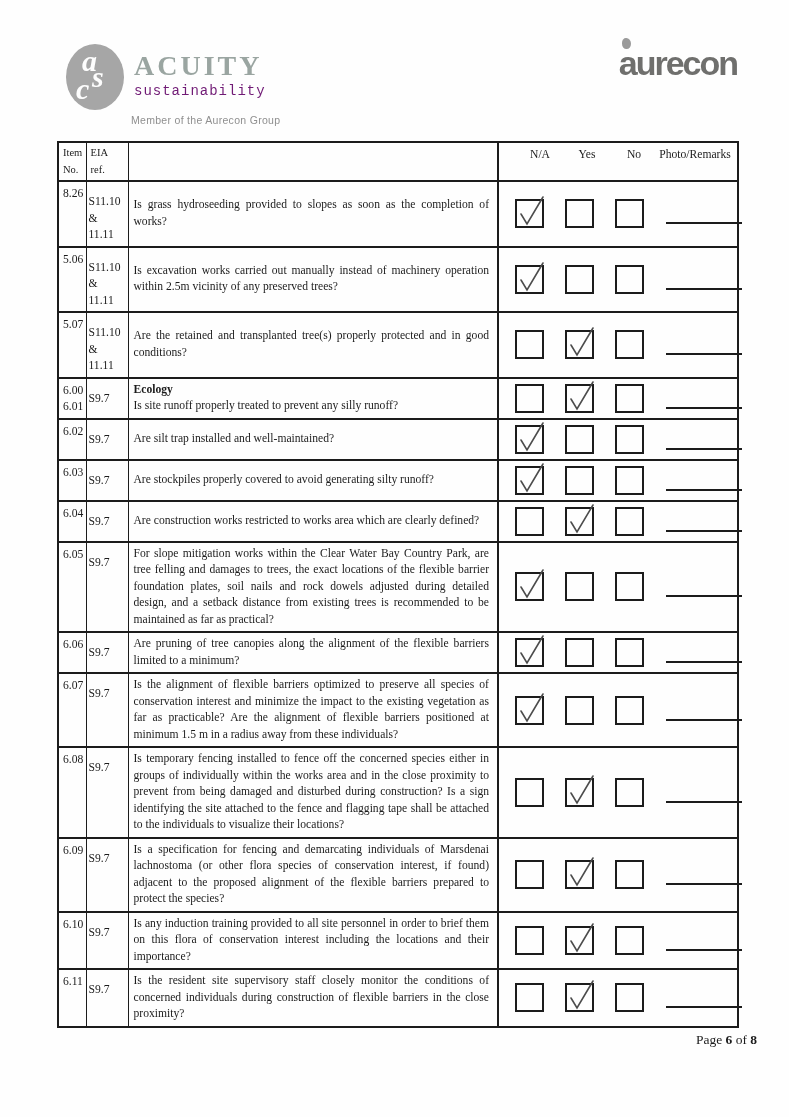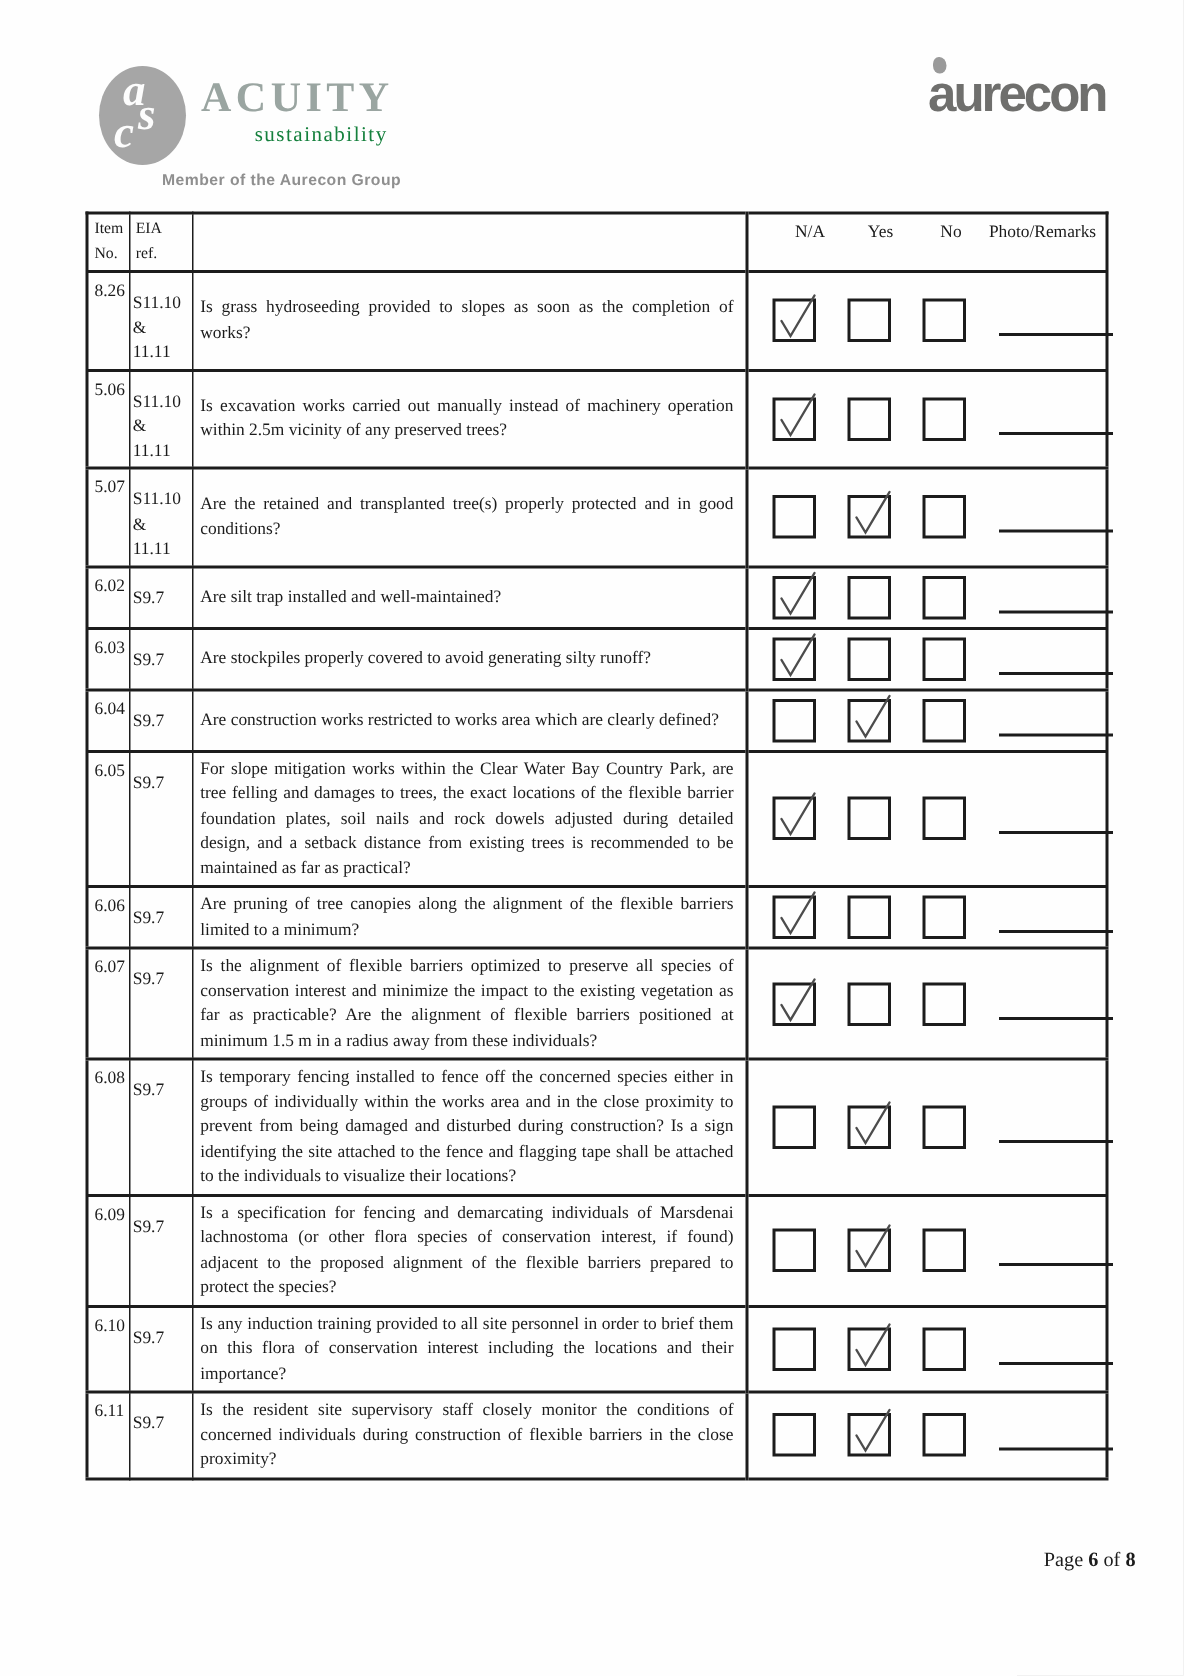--- a/index.html
+++ b/index.html
@@ -21,26 +21,26 @@
   }
   .acuity-oval .m-a{top:2px;left:16px;font-size:30px;}
   .acuity-oval .m-s{top:18px;left:26px;font-size:30px;}
   .acuity-oval .m-c{top:30px;left:10px;font-size:30px;}
   .acuity-words{margin-left:10px;padding-top:8px;}
   .acuity-name{
     font-family:Liberation Serif, serif;font-size:28px;letter-spacing:3px;
     color:#9aa5a1;font-weight:bold;line-height:1;
   }
   .acuity-sub{
-    font-family:Liberation Serif, serif;font-size:14px;letter-spacing:1px;
-    color:#15803d;margin-top:3px;text-align:right;padding-right:4px;
+    font-family:Liberation Mono, monospace;font-size:14px;letter-spacing:1px;
+    color:#701a75;margin-top:3px;text-align:right;padding-right:4px;
   }
   .acuity-member{
-    position:absolute;left:108px;top:72px;
-    font-family:"Liberation Sans",sans-serif;font-size:10.5px;font-weight:bold;
+    position:absolute;left:131px;top:72px;
+    font-family:"Liberation Sans",sans-serif;font-size:10.5px;font-weight:normal;
     color:#8f8f8f;letter-spacing:.3px;
   }
   .aurecon{
     position:absolute;right:52px;top:4px;
     font-family:"Liberation Sans",sans-serif;font-weight:bold;
     font-size:34px;color:#6f6f6d;letter-spacing:-2px;line-height:1;
   }
   .aur-mark{
     position:absolute;left:3px;top:-8px;width:9px;height:11px;
     background:#9a9a9a;border-radius:45% 55% 50% 50%;
@@ -213,20 +213,45 @@
           </svg>
         </span>
         <span class="cb">
           
         </span>
         <span class="remark-line"></span>
       </div>
     </td>
   </tr>
         <tr>
+    <td class="c-item">6.00
+6.01</td>
+    <td class="c-eia">S9.7</td>
+    <td class="c-q">
+      <div class="q-heading">Ecology</div>
+      <div class="q-text">Is site runoff properly treated to prevent any silly runoff?</div>
+    </td>
+    <td class="c-ans">
+      <div class="ans-wrap">
+        <span class="cb">
+          
+        </span>
+        <span class="cb checked">
+          <svg width="30" height="36" viewBox="0 0 30 36">
+            <path d="M4 22 L10 32 L26 5" fill="none" stroke="#4c4c4c" stroke-width="1.6" stroke-linecap="round"></path>
+          </svg>
+        </span>
+        <span class="cb">
+          
+        </span>
+        <span class="remark-line"></span>
+      </div>
+    </td>
+  </tr>
+        <tr>
     <td class="c-item">6.02</td>
     <td class="c-eia">S9.7</td>
     <td class="c-q">
 
       <div class="q-text">Are silt trap installed and well-maintained?</div>
     </td>
     <td class="c-ans">
       <div class="ans-wrap">
         <span class="cb checked">
           <svg width="30" height="36" viewBox="0 0 30 36">

